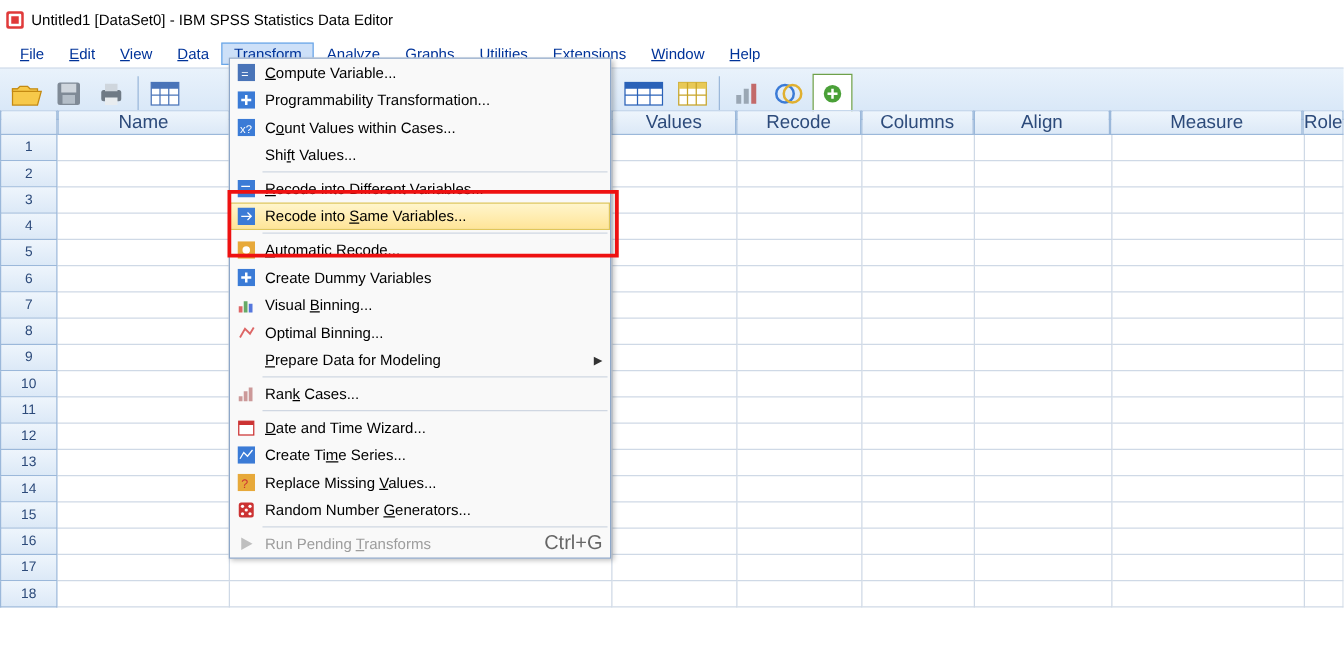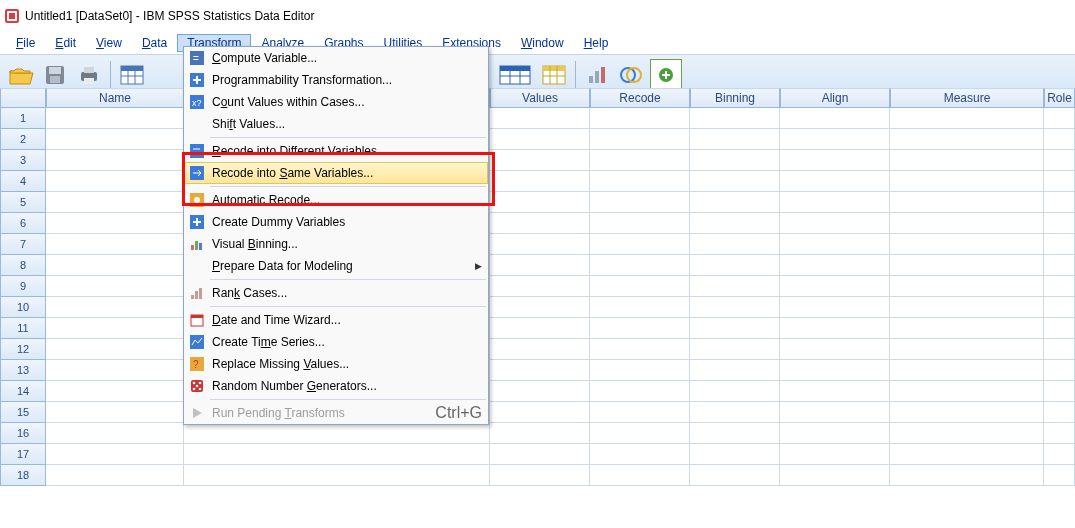--- a/index.html
+++ b/index.html
@@ -20,21 +20,21 @@
 .dd-item .ico{width:18px;height:16px;margin-right:6px;display:flex;align-items:center;justify-content:center;flex:0 0 18px;}
 .dd-item .lbl{flex:1;}
 .dd-item .shortcut{color:#666;font-size:16px;}
 .dd-item.disabled{color:#9d9d9d;}
 .dd-item.hover{background:linear-gradient(#fff5cc,#ffe598);border:1px solid #e0c65a;padding:0 5px 0 3px;height:20px;}
 .dd-item.sub::after{content:"▶";font-size:9px;color:#333;margin-left:6px;}
 .dd-sep{height:1px;background:#d0d7e2;margin:2px 2px 2px 26px;}
 .dd-highlight-box{position:absolute;border:3px solid #e11;pointer-events:none;z-index:60;}
 .grid-area{position:absolute;top:88px;left:0;right:0;bottom:0;overflow:hidden;}
 .col-headers{display:flex;height:20px;}
-.col-headers .hcell{border:1px solid #9bb8da;border-top:1px solid #c7d8ec;background:linear-gradient(#eef5fc,#dce9f7);text-align:center;line-height:18px;color:#2c4a7a;font-size:12px;box-sizing:border-box;}
+.col-headers .hcell{border:1px solid #9bb8da;border-top:1px solid #c7d8ec;background:linear-gradient(#eef5fc,#dce9f7);text-align:center;line-height:18px;color:#2c4a7a;font-size:15px;box-sizing:border-box;}
 .rows{}
 .row{display:flex;height:21px;}
 .row .rnum{width:46px;border:1px solid #9bb8da;border-top:none;background:linear-gradient(#eef5fc,#dce9f7);text-align:center;line-height:20px;color:#2c4a7a;font-size:11px;box-sizing:border-box;}
 .row .cell{border-right:1px solid #cfd9e6;border-bottom:1px solid #cfd9e6;box-sizing:border-box;height:21px;}
 .w46{width:46px}.w138{width:138px}.w90{width:90px}.w100{width:100px}.w110{width:110px}.w130{width:154px}
 </style>
 </head>
 <body>
 <div class="window">
 
@@ -227,20 +227,28 @@
   <div class="dd-item">
         <span class="ico">
           <svg width="14" height="14">
             <rect x="1" y="8" width="3" height="5" fill="#d66"></rect>
             <rect x="5" y="4" width="3" height="9" fill="#6a6"></rect>
             <rect x="9" y="6" width="3" height="7" fill="#57d"></rect>
           </svg>
         </span>
         <span class="lbl">Visual <u>B</u>inning...</span>
       </div>
+  <div class="dd-item">
+        <span class="ico">
+          <svg width="14" height="14">
+            <polyline points="2,11 6,4 10,8 13,3" fill="none" stroke="#d66" stroke-width="1.5"></polyline>
+          </svg>
+        </span>
+        <span class="lbl">Optimal Binning...</span>
+      </div>
   <div class="dd-item sub">
         <span class="ico"></span>
         <span class="lbl"><u>P</u>repare Data for Modeling</span>
       </div>
   <div class="dd-sep"></div>
   <div class="dd-item">
         <span class="ico">
           <svg width="14" height="14">
             <rect x="1" y="9" width="3" height="4" fill="#c99"></rect>
             <rect x="5" y="5" width="3" height="8" fill="#c99"></rect>
@@ -304,21 +312,21 @@
 
 <div class="dd-highlight-box" style="top:152px;left:182px;width:307px;height:48px"></div>
 
 <div class="grid-area">
   <div class="col-headers">
     <div class="hcell w46"></div>
     <div class="hcell w138">Name</div>
     <div class="hcell" style="width:306px;border-left:none"></div>
     <div class="hcell w100">Values</div>
     <div class="hcell w100">Recode</div>
-    <div class="hcell w90">Binning</div>
+    <div class="hcell w90">Columns</div>
     <div class="hcell w110">Align</div>
     <div class="hcell w130">Measure</div>
     <div class="hcell" style="flex:1">Role</div>
   </div>
   <div class="rows" id="rows">
         <div class="row">
           <div class="rnum">1</div>
           <div class="cell w138"></div>
           <div class="cell" style="width:306px"></div>
           <div class="cell w100"></div>

